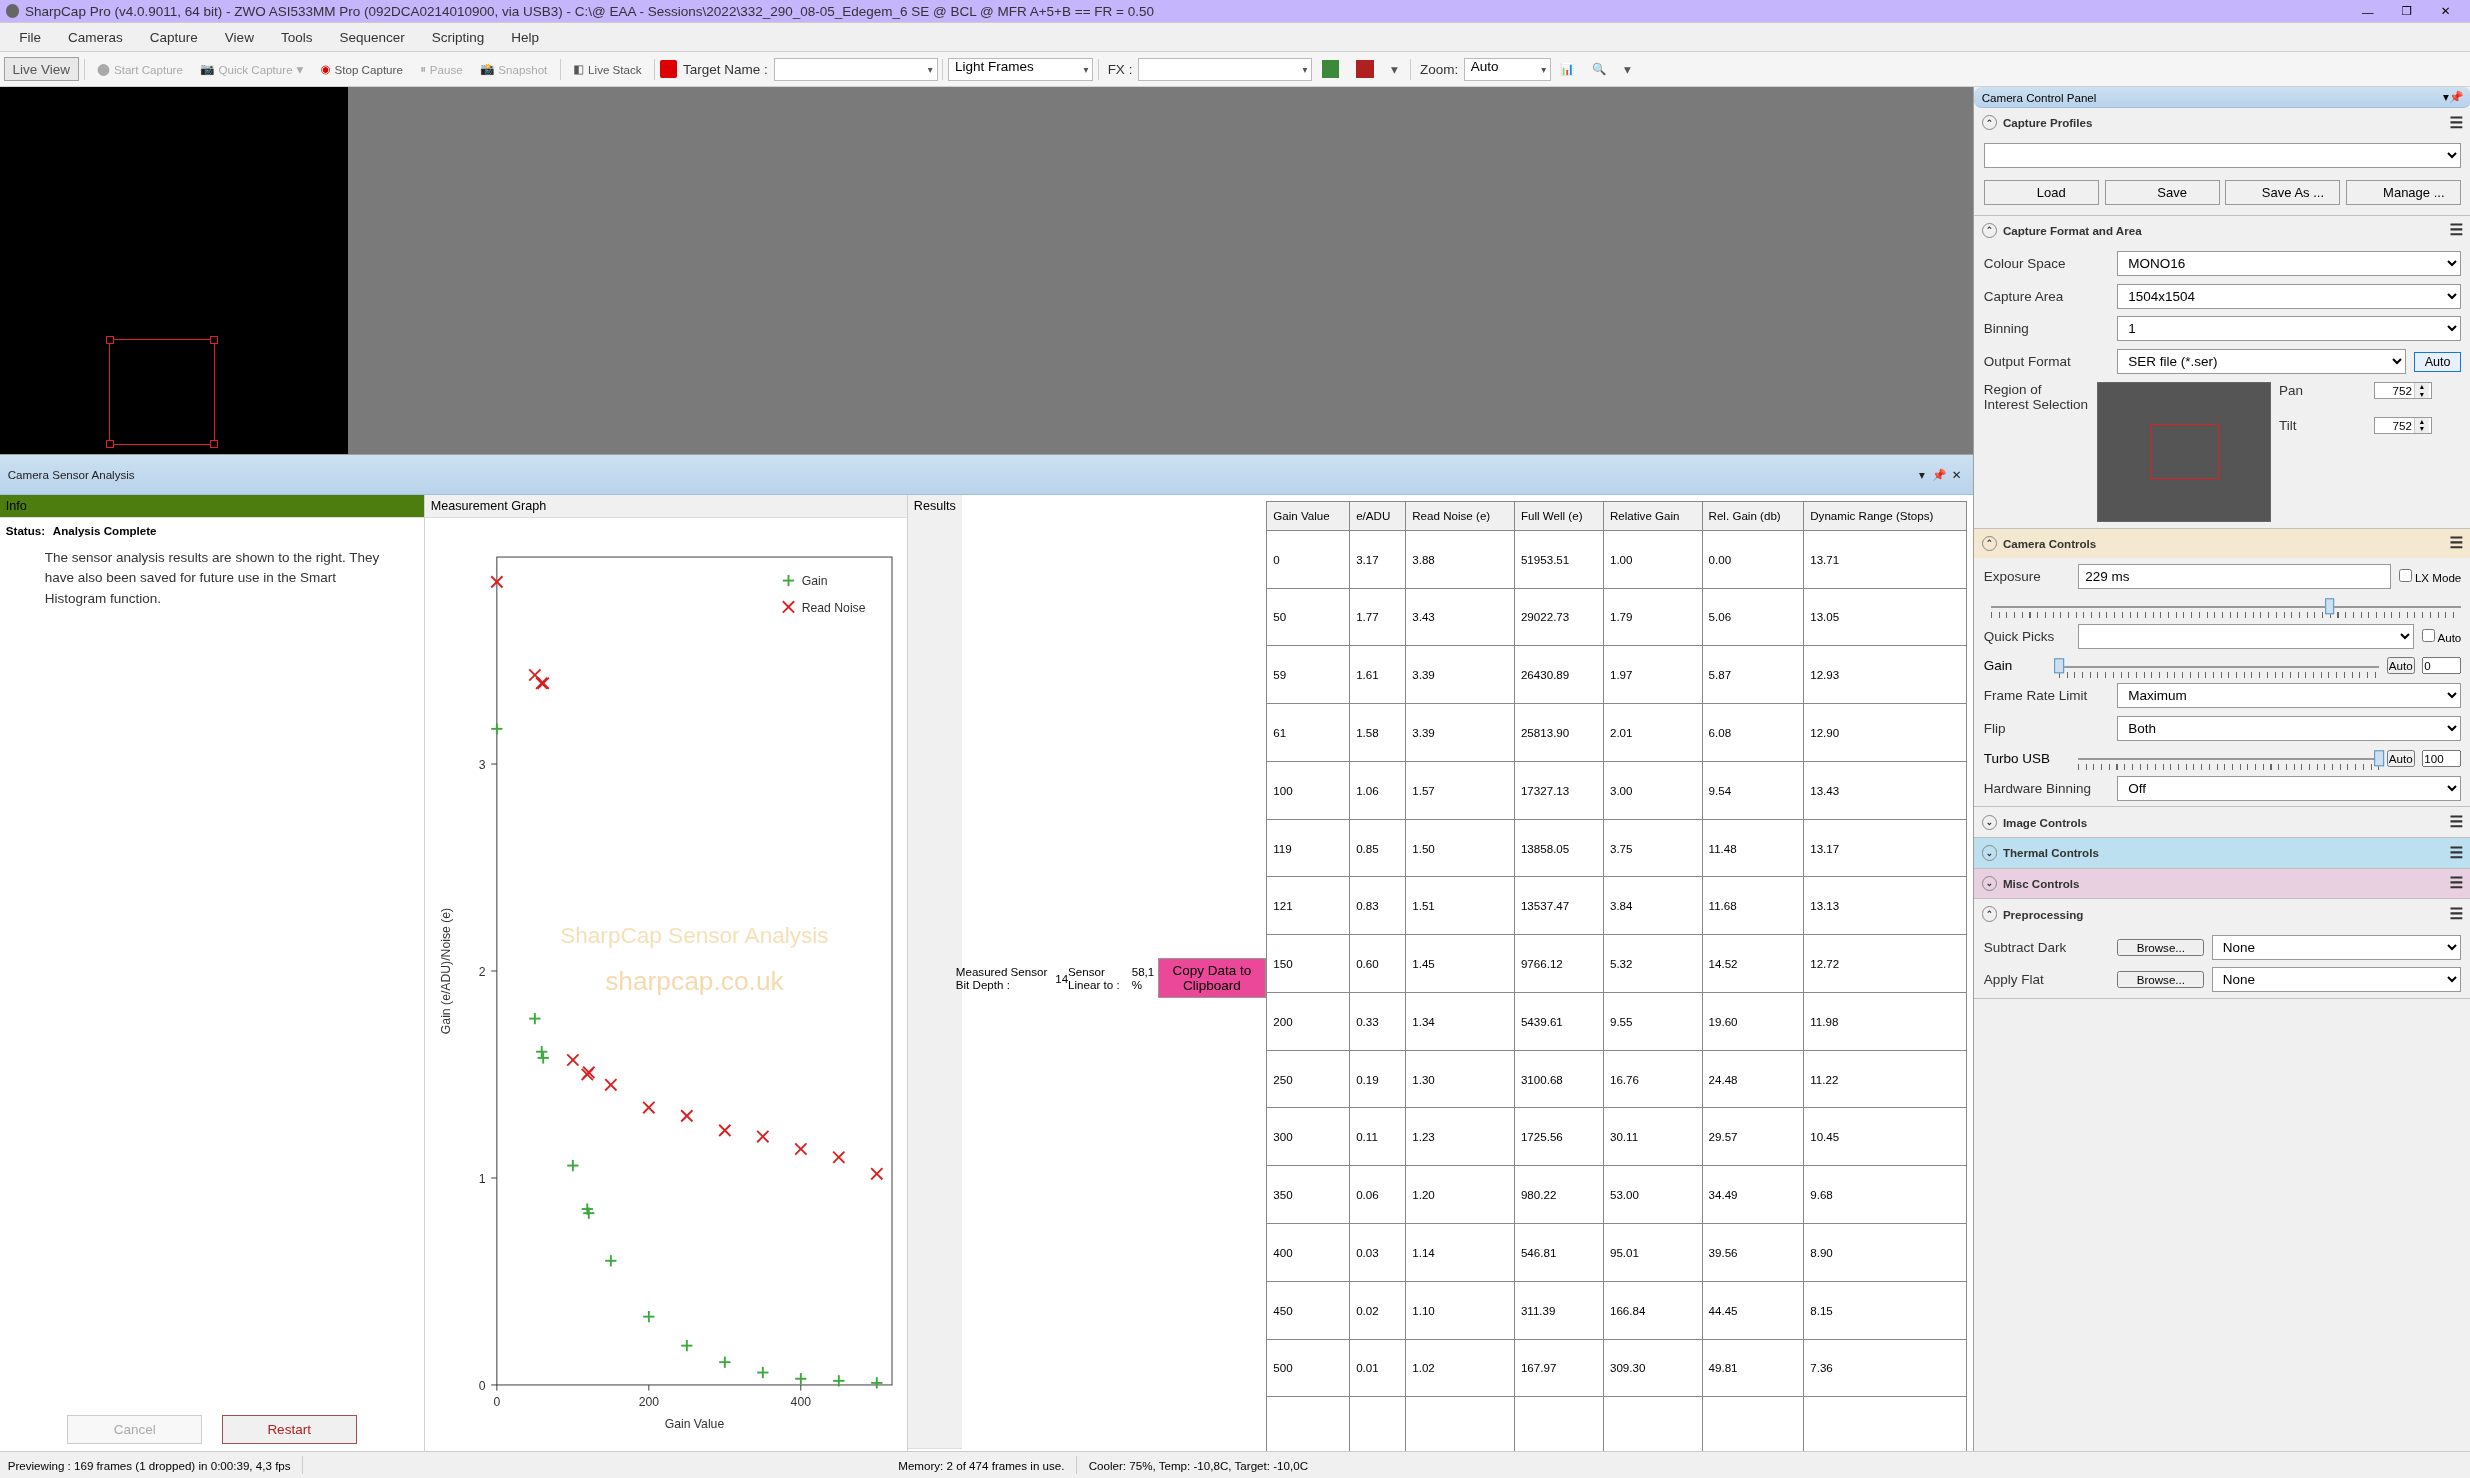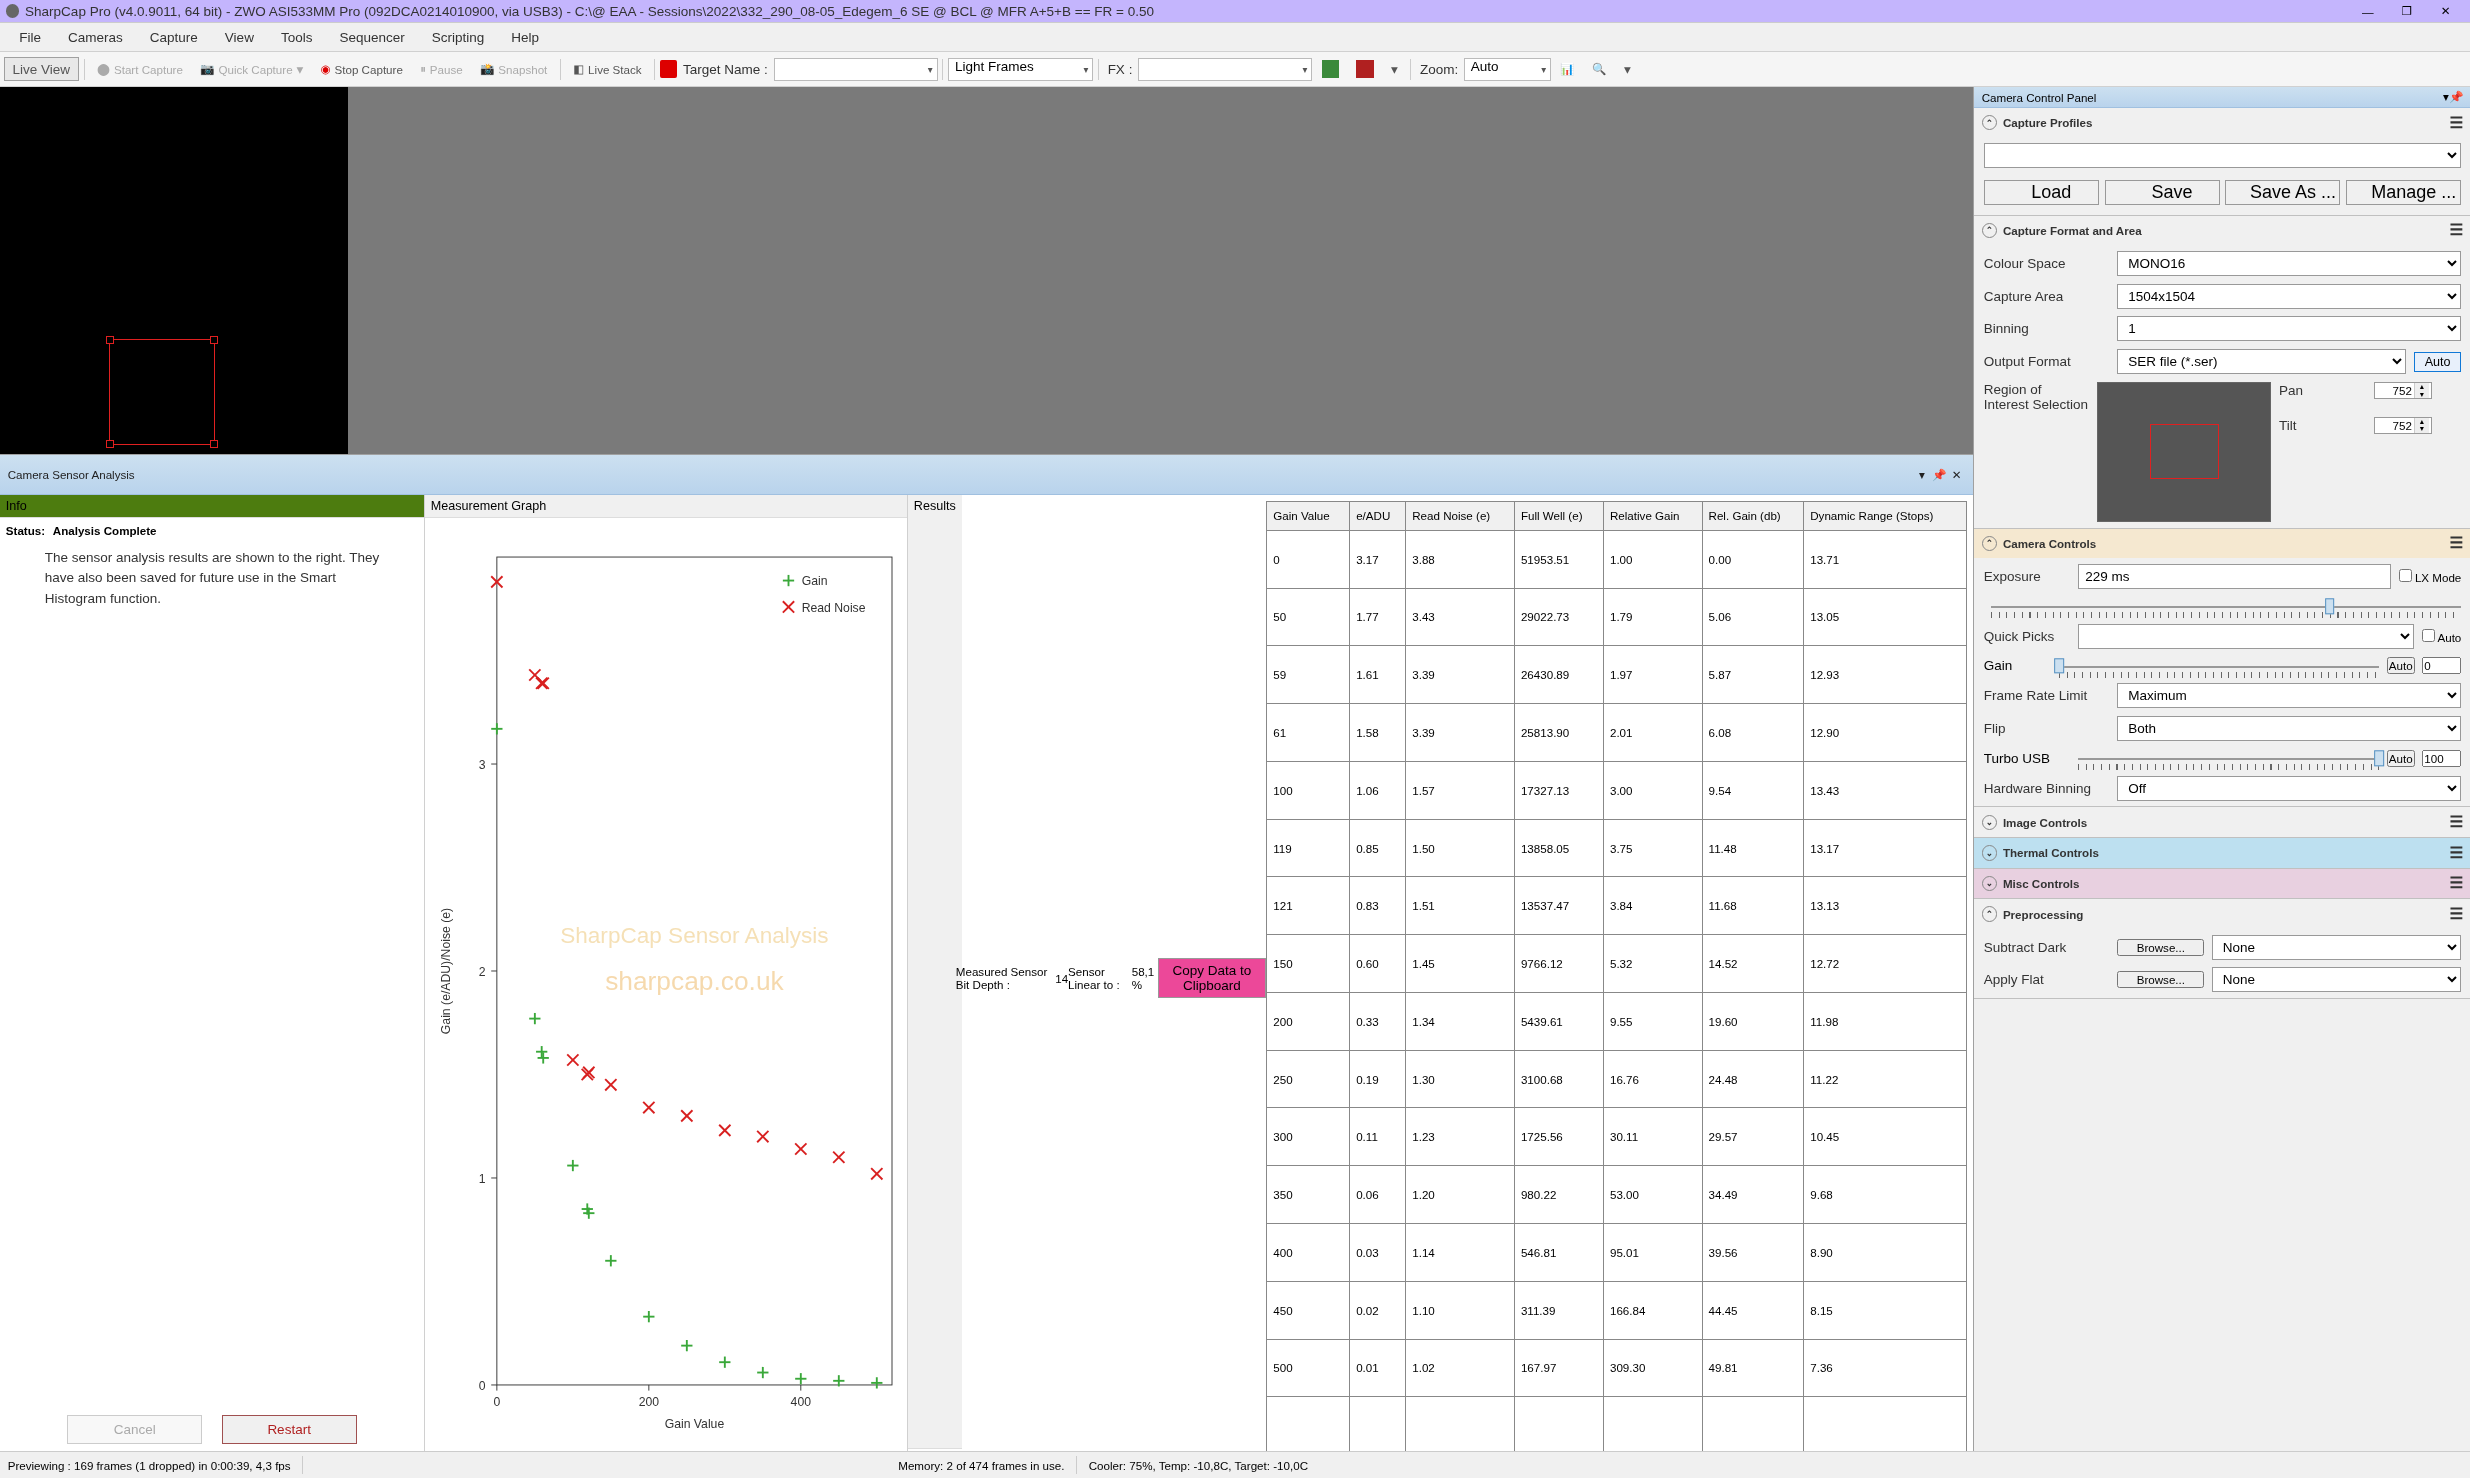--- a/index.html
+++ b/index.html
@@ -70,21 +70,21 @@
 .csa-results .sub-title { background:#f0f0f0; padding:3.9px 5.8px; font-size:12.6px; border-bottom:1px solid #ddd; margin:-5.8px -5.8px 5.8px -5.8px; }
 .csa-results .results-header { display:flex; align-items:center; margin:5.8px 0; }
 .csa-results .results-header .spacer{flex:1;}
 .csa-results .copy-btn { padding:3.9px 9.7px; border:1px solid #999; background:#ec4899; cursor:pointer; font-size:13.5px; }
 .csa-results table { border-collapse:collapse; width:100%; font-size:13.5px; }
 .csa-results th, .csa-results td { border:1px solid #888; padding:2.9px 5.8px; text-align:left; height:29px; }
 .csa-results th { background:#f0f0f0; font-weight:normal; }
 
 
 .right-col { width:498px; background:#f0f0f0; border-left:1px solid #a0a0a0; display:flex; flex-direction:column; overflow-y:auto; }
-.right-col .ccp-title { background: linear-gradient(#cce0f0, #b9d3ec); height:21px; display:flex; align-items:center; padding:0 7.7px; font-size:12.6px; border-bottom:1px solid #a0c0e0; }
+.right-col .ccp-title { background: linear-gradient(#cce0f0, #b9d3ec); height:21px; display:flex; align-items:center; padding:0 7.7px; font-size:12.6px; border-bottom:1px solid #a0c0e0;border-radius:8px; }
 .section { border-bottom:1px solid #c0c0c0; }
 .section-hdr { display:flex; align-items:center; padding:5.8px 7.7px; background:#f0f0f0; font-size:13.5px; font-weight:bold; color:#333; gap:5.8px; }
 .section-hdr.warm { background:#f5e8d0; }
 .section-hdr.blue { background:#bde0f0; }
 .section-hdr.pink { background:#e8d0e0; }
 .section-hdr .toggle { width:15.4px; height:15.4px; border:1px solid #888; border-radius:50%; display:flex; align-items:center; justify-content:center; font-size:8.7px; cursor:pointer; }
 .section-hdr .spacer { flex:1; }
 .section-hdr .menu-icon { cursor:pointer; font-size:15.4px; }
 .section-body { padding:5.8px 9.7px; display:flex; flex-direction:column; gap:7.7px; }
 .form-row { display:flex; align-items:center; gap:7.7px; }
@@ -96,21 +96,21 @@
 .form-row .num-spin input { border:none; width:39px; text-align:right; padding-right:1.9px; }
 .form-row .num-spin .spin { width:15.4px; display:flex; flex-direction:column; }
 .form-row .num-spin .spin span { font-size:6.8px; text-align:center; line-height:7.7px; cursor:pointer; background:#eee; border-left:1px solid #ccc; }
 .slider-row { display:flex; align-items:center; gap:7.7px; }
 .slider-row .lbl { width:126px; font-size:13.5px; }
 .slider-row .slider { flex:1; height:19.3px; position:relative; }
 .slider-row .slider .track { position:absolute; left:0; right:0; top:50%; height:1.9px; background:#999; }
 .slider-row .slider .thumb { position:absolute; top:50%; width:9.7px; height:15.4px; background:#cce0f0; border:1px solid #5590c0; transform:translate(-50%,-50%); }
 .slider-row .slider .ticks { position:absolute; left:0; right:0; bottom:-1.9px; height:5.8px; background-image:repeating-linear-gradient(90deg,#666,#666 1px,transparent 1px,transparent 7.7px); }
 .btn-row3 { display:flex; gap:5.8px; padding:3.9px 0; }
-.btn-row3 .sbtn { flex:1; height:25px; border:1px solid #999; background:#f0f0f0; font-size:18px; cursor:pointer;padding-left:20px; }
+.btn-row3 .sbtn { flex:1; height:25px; border:1px solid #999; background:#f0f0f0; font-size:13px; cursor:pointer;padding-left:20px; }
 .roi-display { width: 174px; height: 140px; background:#555; border:1px solid #666; position:relative; }
 .roi-display .roi-inner { position:absolute; left:30%; top:30%; width:40%; height:40%; border:1px solid #e02020; }
 
 
 .statusbar { height:27px; background:#f0f0f0; border-top:1px solid #ccc; display:flex; align-items:center; padding:0 7.7px; gap:11.6px; font-size:13.5px; }
 .statusbar .sep { width:1px; height:17.4px; background:#ccc; }
 
 
 .axis-text { font-size:13px; fill:#333; }
 .axis-line { stroke:#333; stroke-width:1; }

